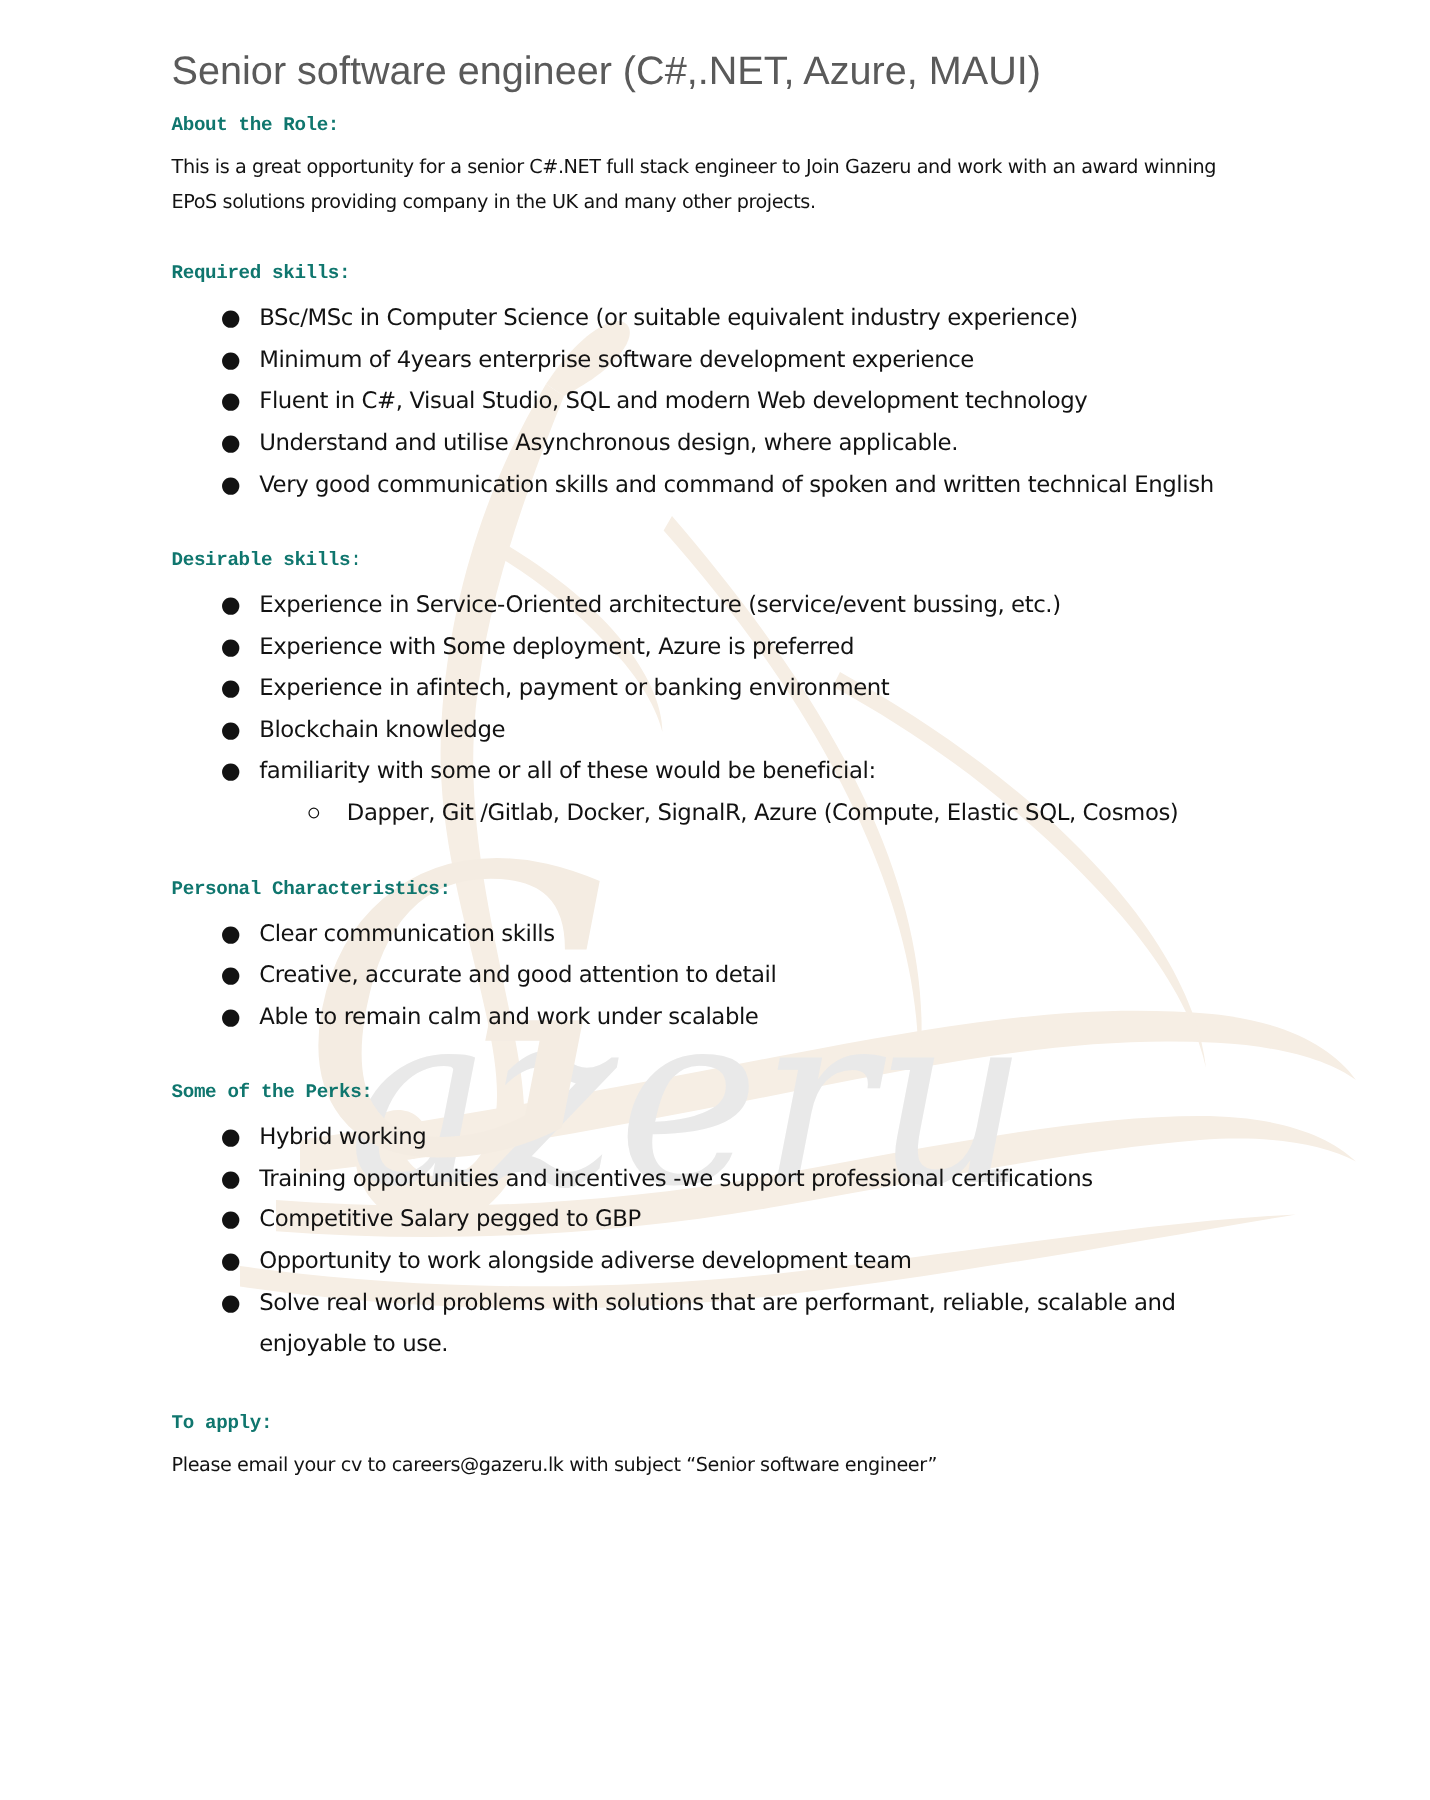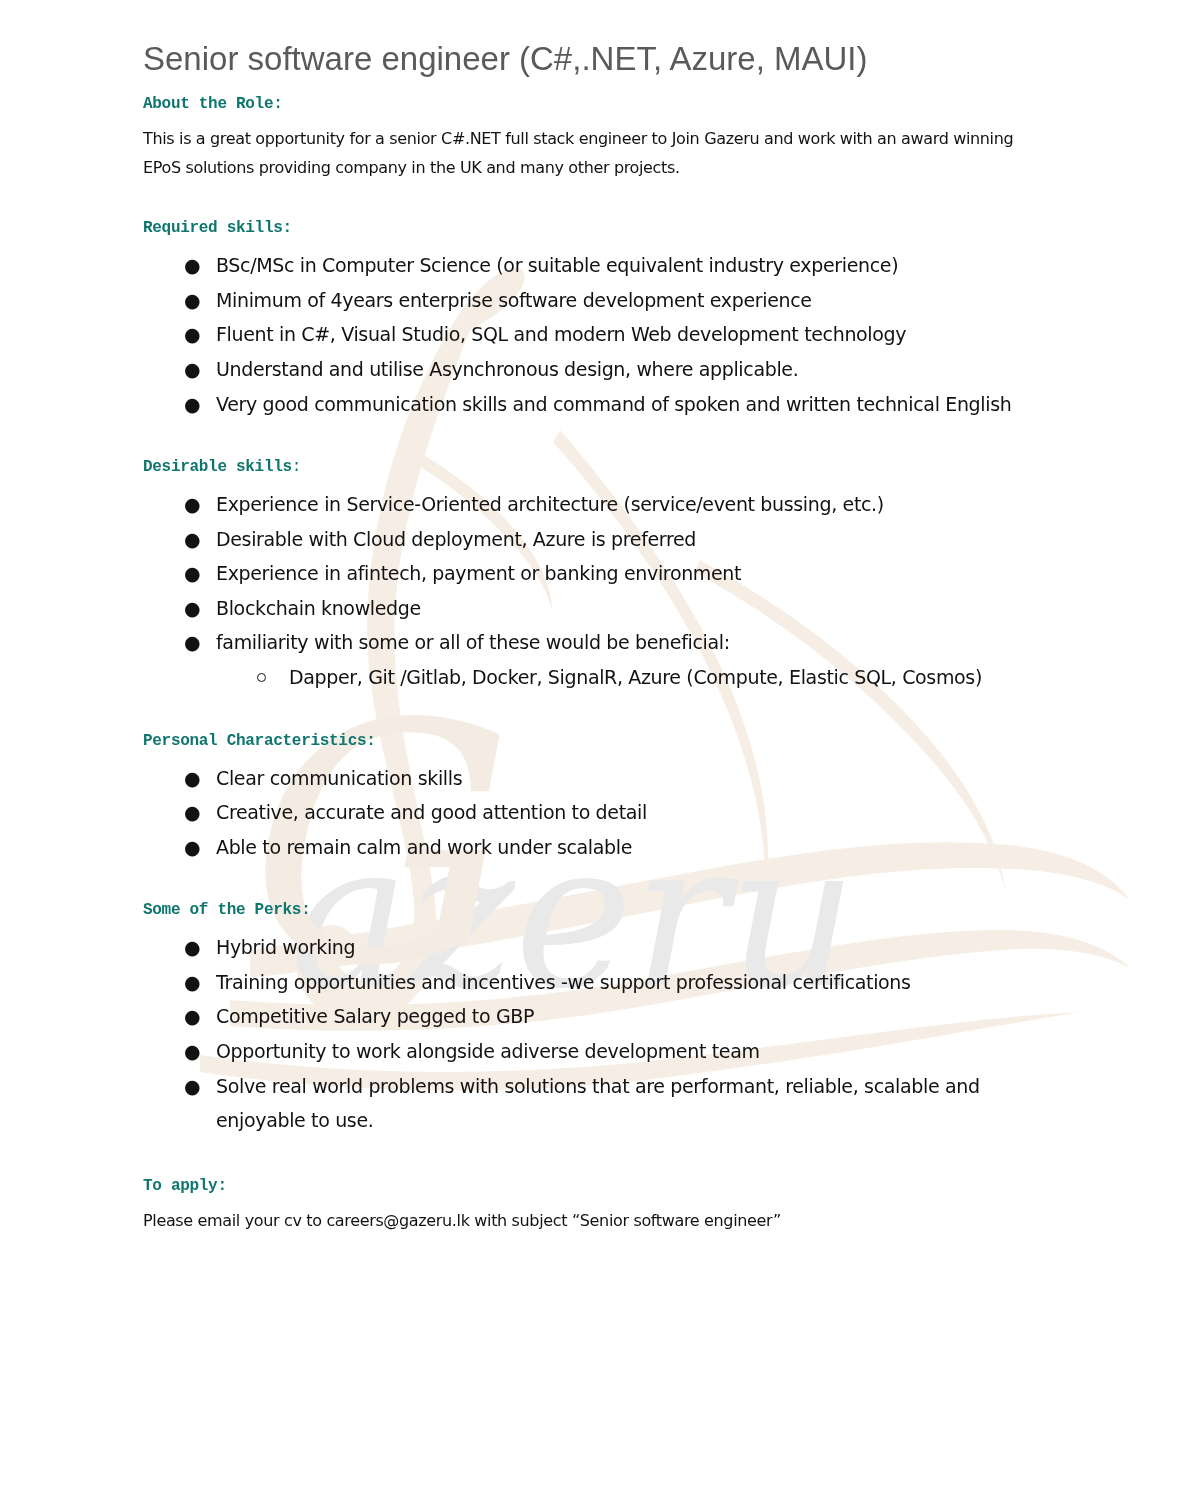--- a/index.html
+++ b/index.html
@@ -245,21 +245,21 @@
     <div class="section-heading">
       <span>Desirable skills</span><span class="plain">:</span>
     </div>
     <ul class="bullets">
       <li>
         <span class="marker">●</span>
         <span>Experience in Service-Oriented architecture (service/event bussing, etc.)</span>
       </li>
       <li>
         <span class="marker">●</span>
-        <span>Desirable with Cloud deployment, Azure is preferred</span>
+        <span>Experience with Some deployment, Azure is preferred</span>
       </li>
       <li>
         <span class="marker">●</span>
         <span>Experience in afintech, payment or banking environment</span>
       </li>
       <li>
         <span class="marker">●</span>
         <span>Blockchain knowledge</span>
       </li>
       <li>

